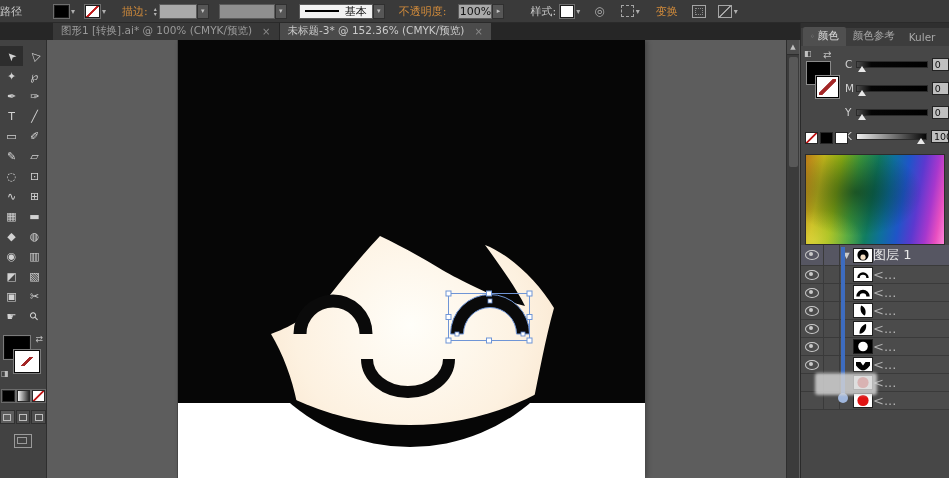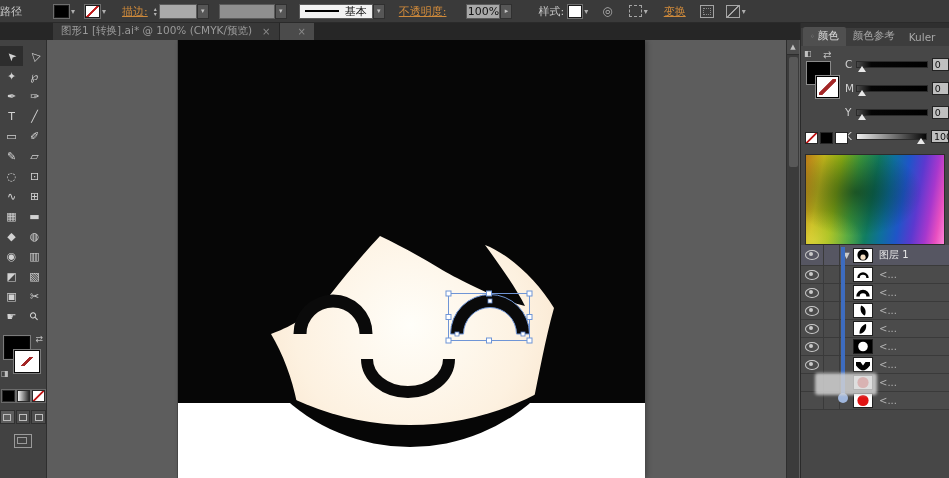--- a/index.html
+++ b/index.html
@@ -7,21 +7,21 @@
     width:949px;height:478px;position:relative;overflow:hidden;
     background:#5d5d5d;
     font-family:"DejaVu Sans","Liberation Sans",sans-serif;
     font-size:11px;color:#cccccc;
     -webkit-font-smoothing:antialiased;
   }
   
   .cbar{position:absolute;left:0;top:0;width:949px;height:22px;background:#3a3a3a;
         border-bottom:1px solid #2a2a2a;display:flex;align-items:center;z-index:30;}
   .cbar .lbl{color:#c9c9c9;}
-  .cbar .orange{color:#cf8a3b;text-decoration:underline;cursor:pointer;}
+  .cbar .orange{color:#cf8a3b;cursor:pointer;}
   .sw{width:15px;height:13px;border:1px solid #1c1c1c;outline:1px solid #6e6e6e;box-sizing:border-box;}
   .sw.black{background:#000;}
   .sw.white{background:#fff;}
   .sw.none{background:linear-gradient(135deg,#fff 44%,#c01818 46%,#c01818 54%,#fff 56%);}
   .caret{color:#aeaeae;font-size:8px;margin-left:2px;}
   .stepper{display:flex;flex-direction:column;line-height:5px;font-size:6px;color:#b5b5b5;margin-left:6px;}
   .field{height:15px;background:#a9a9a9;border:1px solid #5a5a5a;color:#141414;
          display:flex;align-items:center;padding:0 3px;box-sizing:border-box;}
   .fieldbtn{width:12px;height:15px;background:#565656;border:1px solid #303030;color:#c2c2c2;
             font-size:7px;display:flex;align-items:center;justify-content:center;box-sizing:border-box;}
@@ -126,21 +126,21 @@
   .lrow.selected{height:20px;background:#565662;}
   .lrow .eyecell{width:22px;display:flex;justify-content:center;border-right:1px solid #3a3a3a;
                  align-self:stretch;align-items:center;}
   .eye{width:12px;height:8px;border:1px solid #c9c9c9;border-radius:50%;position:relative;}
   .eye:after{content:"";position:absolute;left:3px;top:1px;width:4px;height:4px;
              border-radius:50%;background:#c9c9c9;}
   .lrow .gapcell{width:15px;align-self:stretch;border-right:1px solid #3a3a3a;}
   .lrow .expcell{width:13px;font-size:8px;color:#cccccc;text-align:center;}
   .lrow .thumb{width:18px;height:13px;border:1px solid #1f1f1f;background:#fff;flex:none;}
   .lrow .thumb svg{display:block;}
-  .lrow .lname{margin-left:6px;color:#b2b2b2;font-size:10px;white-space:nowrap;}
+  .lrow .lname{margin-left:0;color:#b2b2b2;font-size:13px;white-space:nowrap;}
   .lrow.selected .lname{color:#e9e9e9;}
   .bluebar{position:absolute;left:40px;top:2px;width:4px;height:150px;background:#3d6cc0;z-index:5;}
   .bluebar:after{content:"";position:absolute;left:-3px;bottom:-6px;width:10px;height:10px;
                  border-radius:50%;background:#9fb6dc;}
   .smudge{position:absolute;left:14px;top:128px;width:62px;height:22px;z-index:6;
           background:rgba(215,215,215,.82);filter:blur(1.5px);border-radius:3px;}
 </style>
 </head>
 <body>
 
@@ -158,40 +158,41 @@
   <span class="field" style="width:38px;margin-left:2px"></span>
   <span class="fieldbtn">▾</span>
   <span class="field" style="width:56px;margin-left:10px;background:#8f8f8f"></span>
   <span class="fieldbtn">▾</span>
   <span class="brushbox" style="margin-left:12px">
     <span class="brushline"></span>
     <span>基本</span>
   </span>
   <span class="fieldbtn">▾</span>
   <span class="orange" style="margin-left:14px">不透明度:</span>
-  <span class="field" style="width:34px;margin-left:20px;justify-content:center">100%</span>
+  <span class="field" style="width:34px;margin-left:12px;justify-content:center">100%</span>
   <span class="fieldbtn">▸</span>
   <span class="lbl" style="margin-left:26px">样式:</span>
   <span class="sw white" style="margin-left:4px;width:14px"></span>
   <span class="caret">▾</span>
   <span class="cicon" style="margin-left:14px">◎</span>
   <span class="dashbox" style="margin-left:16px"></span>
   <span class="caret">▾</span>
   <span class="orange" style="margin-left:16px">变换</span>
   <span class="cornerbox" style="margin-left:14px"></span>
   <span class="slashbox" style="margin-left:12px"></span>
   <span class="caret">▾</span>
 </div>
 
 <div class="tabbar">
   <div class="dtab">
     <span>图形1 [转换].ai* @ 100% (CMYK/预览)</span>
     <span class="close">×</span>
   </div>
   <div class="dtab active">
+    <span>未标题-3* @ 152.36% (CMYK/预览)</span>
     <span class="close">×</span>
   </div>
 </div>
 
 <div class="toolbar">
   <div class="tools">
       <div class="tool sel">
         <span class="tg" style="transform: rotate(-135deg);">➤</span>
       </div>
       <div class="tool">

